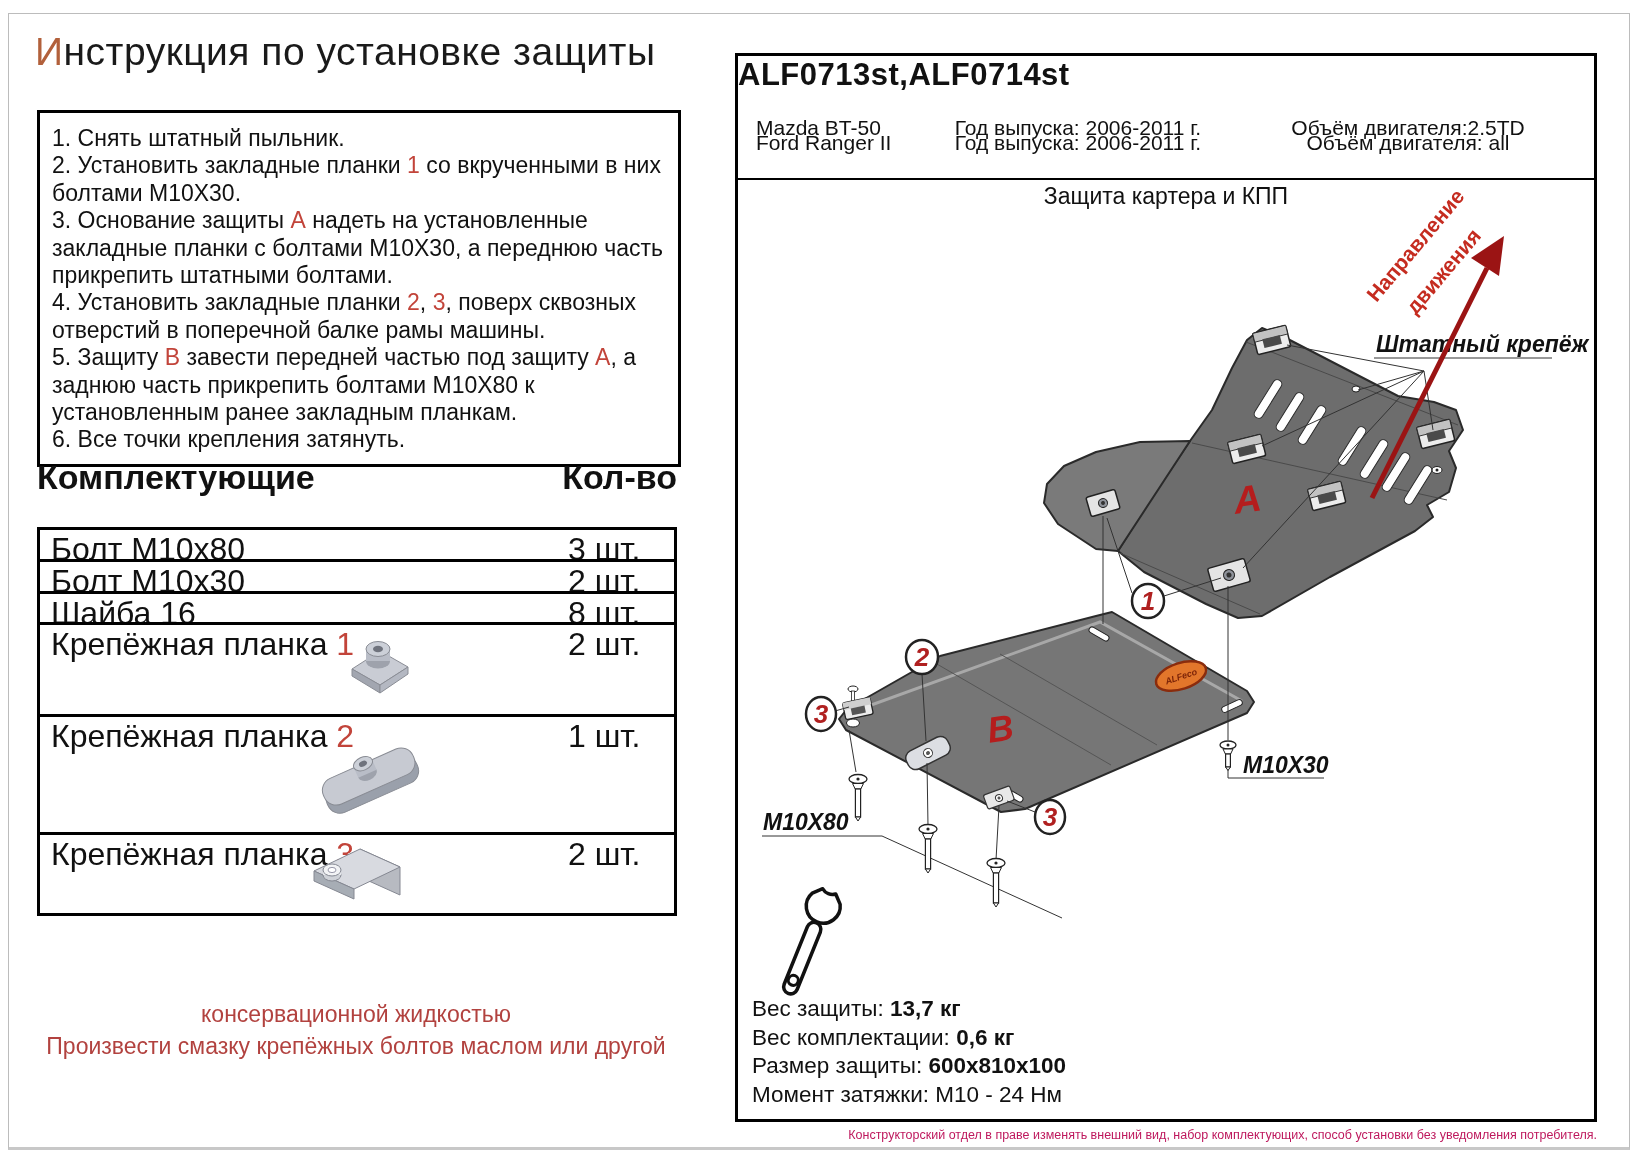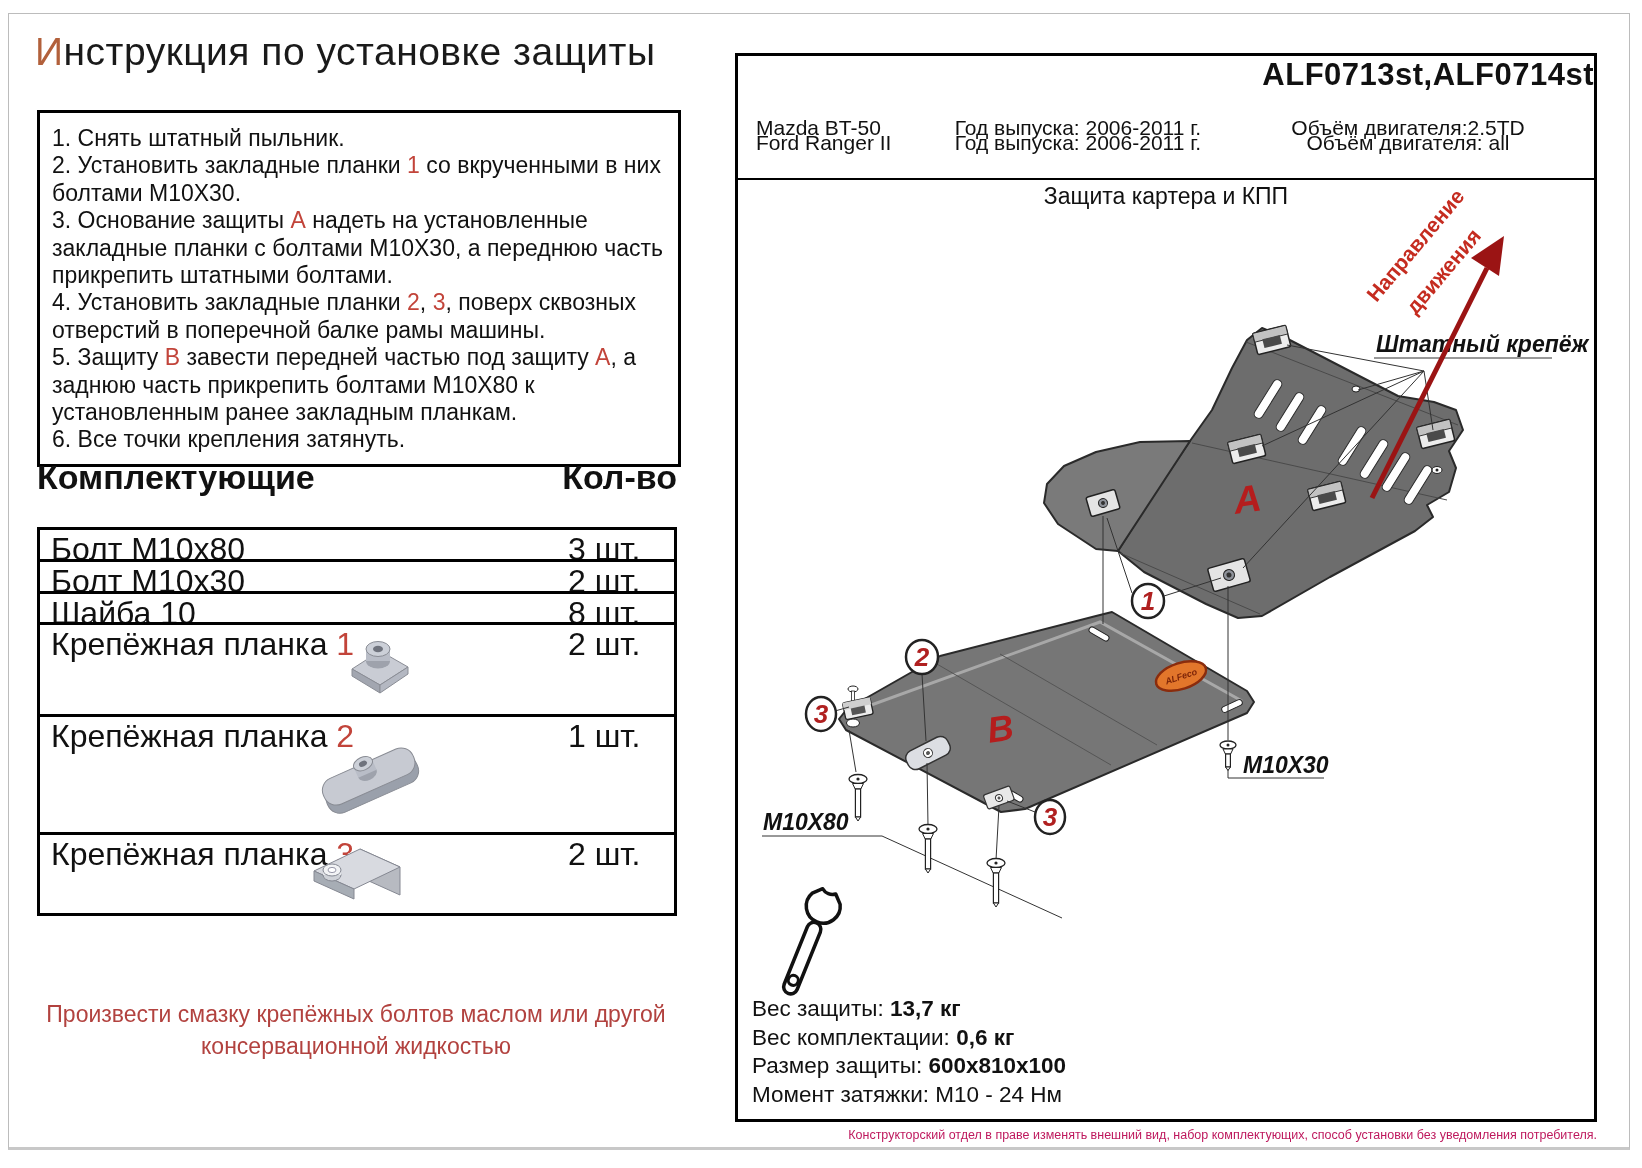--- a/index.html
+++ b/index.html
@@ -26,21 +26,21 @@
   .pqty{position:absolute;left:528px;top:1px;white-space:nowrap;}
   .part-img{position:absolute;}
   .pi-plate1{left:308px;top:4px;}
   .pi-plate2{left:268px;top:14px;}
   .pi-plate3{left:262px;top:6px;}
   .lube-note{position:absolute;left:35px;top:998px;width:642px;text-align:center;
              color:#b2423f;font-size:23px;line-height:32px;}
   
   .panel{position:absolute;left:735px;top:53px;width:856px;height:1063px;border:3px solid #000;}
   .panel-header{position:absolute;left:0;top:0;width:100%;height:122px;border-bottom:2px solid #000;}
-  .codes{position:absolute;left:0;top:1px;width:100%;text-align:right;
+  .codes{position:absolute;left:0;top:1px;width:100%;text-align:left;
          font-size:31px;font-weight:bold;letter-spacing:.5px;}
   .vrow{position:absolute;left:0;width:100%;height:27px;font-size:21px;}
   .vmodel{position:absolute;left:18px;white-space:nowrap;}
   .vyears{position:absolute;left:140px;width:400px;text-align:center;white-space:nowrap;}
   .vengine{position:absolute;left:520px;width:300px;text-align:center;white-space:nowrap;}
   .diagram-title{position:absolute;left:0;top:127px;width:100%;text-align:center;font-size:23px;}
   .dsvg{position:absolute;left:0;top:0;}
   .specs{position:absolute;left:0;top:0;width:100%;height:100%;pointer-events:none;}
   .spec-line{position:absolute;left:14px;font-size:22.5px;white-space:nowrap;}
   .sval-b{font-weight:bold;}
@@ -71,21 +71,21 @@
 <div class="parts-table" id="partsTable">
     <div class="prow" style="height: 29px;">
       <span class="plabel">Болт М10х80</span>
       <span class="pqty">3 шт.</span>
     </div>
     <div class="prow" style="height: 29px;">
       <span class="plabel">Болт М10х30</span>
       <span class="pqty">2 шт.</span>
     </div>
     <div class="prow" style="height: 28px;">
-      <span class="plabel">Шайба 10</span>
+      <span class="plabel">Шайба 16</span>
       <span class="pqty">8 шт.</span>
     </div>
     <div class="prow" style="height: 89px;">
       <span class="plabel">Крепёжная планка <span class="red">1</span></span>
       <span class="pqty">2 шт.</span>
       <div class="part-img pi-plate1"><svg width="64" height="80" viewBox="0 0 64 80">
           <polygon points="32,22 60,38 32,56 4,40" fill="#c9ccd4" stroke="#8a8d95"></polygon>
           <polygon points="4,40 4,47 32,64 32,56" fill="#a2a6b0" stroke="#8a8d95"></polygon>
           <polygon points="60,38 60,45 32,64 32,56" fill="#b4b8c2" stroke="#8a8d95"></polygon>
           <ellipse cx="30" cy="32" rx="12" ry="7.5" fill="#9ea2ac"></ellipse>
@@ -117,22 +117,22 @@
           <polygon points="12,30 12,40 52,58 52,48" fill="#a7adb5" stroke="#858892"></polygon>
           <ellipse cx="30" cy="34" rx="9" ry="6" fill="#cfd2d8" stroke="#858892"></ellipse>
           <rect x="21" y="29" width="18" height="5" fill="#e6e8ec"></rect>
           <ellipse cx="30" cy="29" rx="9" ry="6" fill="#f2f3f5" stroke="#858892"></ellipse>
           <ellipse cx="30" cy="29" rx="4" ry="2.6" fill="#fff" stroke="#99a"></ellipse>
         </svg></div>
     </div>
   </div>
 
 <div class="lube-note">
+  <div>консервационной жидкостью</div>
   <div>Произвести смазку крепёжных болтов маслом или другой</div>
-  <div>консервационной жидкостью</div>
 </div>
 
 <div class="panel">
   <div class="panel-header">
     <div class="codes">ALF0713st,ALF0714st</div>
     <div id="vehRows">
         <div class="vrow" style="top: 48px; margin-top: 12px;">
           <span class="vmodel">Mazda BT-50</span>
           <span class="vyears">Год выпуска: 2006-2011 г.</span>
           <span class="vengine">Объём двигателя:2.5TD</span>

